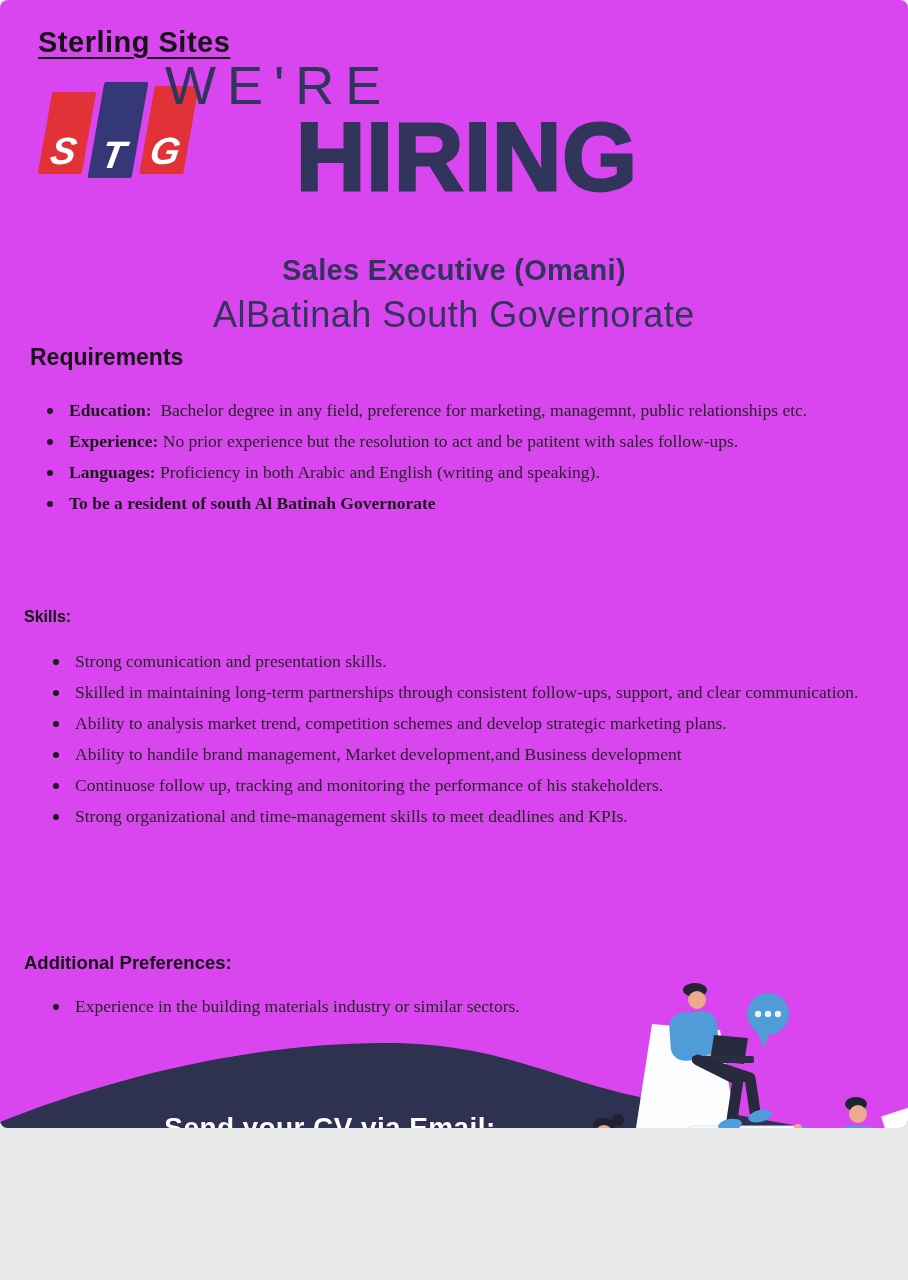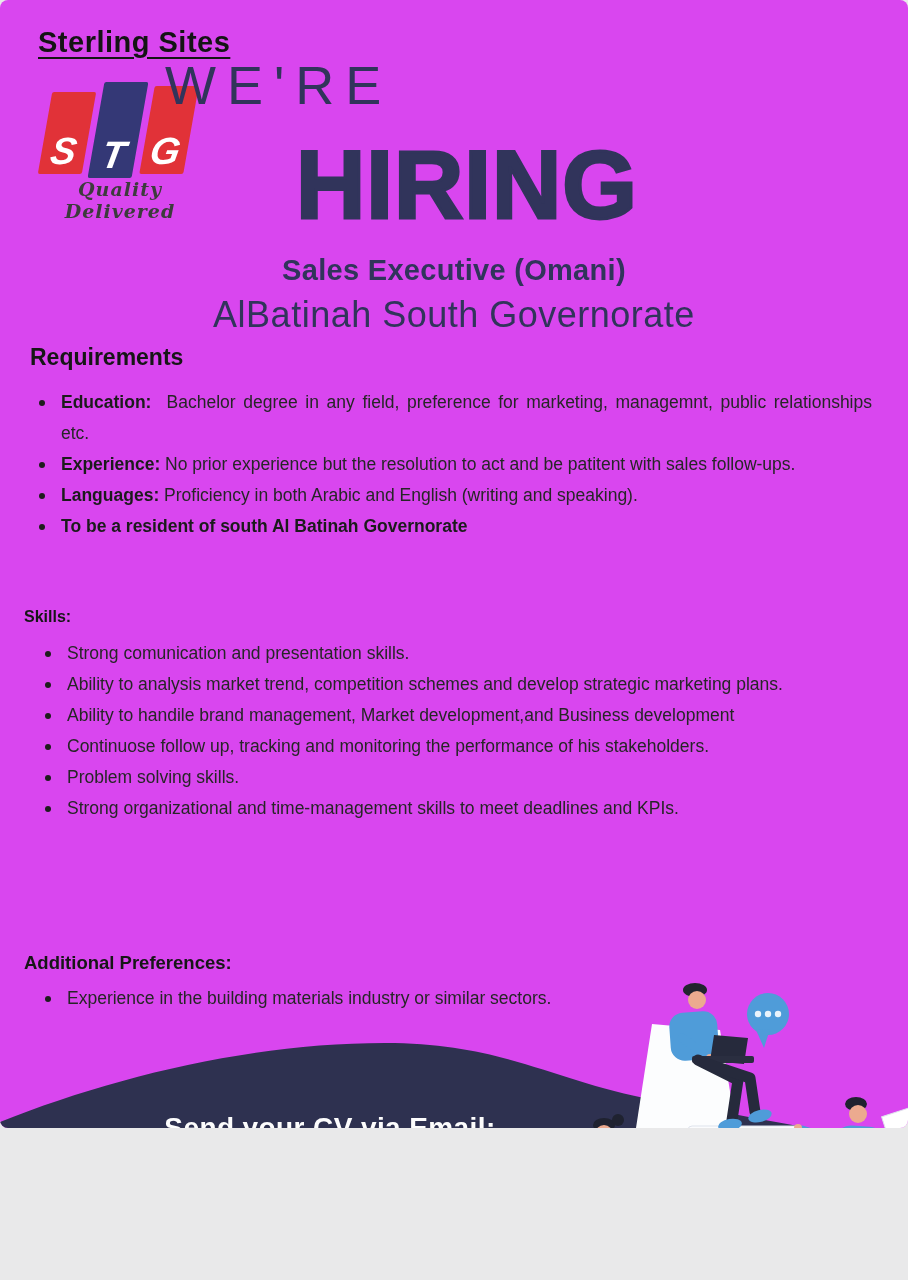--- a/index.html
+++ b/index.html
@@ -30,39 +30,39 @@
     position:absolute;left:0;width:170px;top:96px;text-align:center;
     font-family:"DejaVu Serif","Liberation Serif",serif;
     font-style:italic;font-weight:bold;font-size:19px;color:#3c3c3c;letter-spacing:1px;
   }
   .were{
     position:absolute;left:165px;top:56px;width:560px;
     font-size:54px;font-weight:400;color:#31345b;letter-spacing:11px;line-height:1.1;
   }
   .hiring{
     position:absolute;left:187px;top:104px;width:560px;text-align:center;
-    font-size:96px;font-weight:bold;color:#31345b;letter-spacing:1px;line-height:1.1;margin-top:28px;
+    font-size:96px;font-weight:bold;color:#31345b;letter-spacing:1px;line-height:1.1;
     -webkit-text-stroke:3px #31345b;
   }
   .job-title{
     position:absolute;left:0;right:0;top:254px;text-align:center;
     font-size:29px;font-weight:bold;color:#31345b;letter-spacing:.3px;
   }
   .job-location{
     position:absolute;left:0;right:0;top:294px;text-align:center;
     font-size:36px;font-weight:500;color:#31345b;letter-spacing:.5px;
   }
   
   .sec-heading{position:absolute;font-weight:bold;color:#161616;}
   #req-heading{left:30px;top:344px;font-size:23px;}
   #skills-heading{left:24px;top:608px;font-size:16px;}
   #addl-heading{left:24px;top:952px;font-size:18.5px;}
   ul.flyer-list{
-    position:absolute;left:30px;right:36px;margin:0;padding:0;list-style:none;
-    font-size:17.5px;line-height:31px;text-align:justify;color:#262626;
+    position:absolute;left:30px;right:36px;margin:8px;padding:0;list-style:none;
+    font-size:17.5px;line-height:31px;text-align:justify;color:#262626;font-family:Liberation Serif, serif;
   }
   #requirements-list{top:387px;}
   #skills-list{top:638px;left:36px;}
   #additional-list{top:983px;left:36px;}
   ul.flyer-list li{position:relative;padding-left:31px;}
   ul.flyer-list li::before{
     content:"";position:absolute;left:9px;top:13px;width:6px;height:6px;
     border-radius:50%;background:#1d1d1d;
   }
   ul.flyer-list li b{font-weight:bold;color:#1b1b1b;}
@@ -87,44 +87,43 @@
   <div class="logo">
     <div class="bar bar1">
       <span>S</span>
     </div>
     <div class="bar bar2">
       <span>T</span>
     </div>
     <div class="bar bar3">
       <span>G</span>
     </div>
-    <div class="tagline">Quality Delivered</div>
   </div>
 
   <div class="were">WE'RE</div>
   <div class="hiring">HIRING</div>
 
   <div class="job-title">Sales Executive (Omani)</div>
   <div class="job-location">AlBatinah South Governorate</div>
 
   <div class="sec-heading" id="req-heading">Requirements</div>
   <ul class="flyer-list" id="requirements-list">
       <li><b>Education: </b>&nbsp;Bachelor degree in any field, preference for marketing, managemnt, public relationships etc.</li>
       <li><b>Experience: </b>No prior experience but the resolution to act and be patitent with sales follow-ups.</li>
       <li><b>Languages: </b>Proficiency in both Arabic and English (writing and speaking).</li>
       <li class="bold">To be a resident of south Al Batinah Governorate</li>
     </ul>
 
   <div class="sec-heading" id="skills-heading">Skills:</div>
   <ul class="flyer-list" id="skills-list">
       <li>Strong comunication and presentation skills.</li>
+      <li>Skilled in maintaining long-term partnerships through consistent follow-ups, support, and clear communication.</li>
       <li>Ability to analysis market trend, competition schemes and develop strategic marketing plans.</li>
       <li>Ability to handile brand management, Market development,and Business development</li>
       <li>Continuose follow up, tracking and monitoring the performance of his stakeholders.</li>
-      <li>Problem solving skills.</li>
       <li>Strong organizational and time-management skills to meet deadlines and KPIs.</li>
     </ul>
 
   <div class="sec-heading" id="addl-heading">Additional Preferences:</div>
   <ul class="flyer-list" id="additional-list">
       <li>Experience in the building materials industry or similar sectors.</li>
     </ul>
 
   <svg class="wave" viewBox="0 0 908 250" aria-hidden="true">
     <path d="M0,92 C110,48 250,13 385,13 C505,13 555,52 655,70 C755,88 830,102 908,116 L908,250 L0,250 Z" fill="#2e3150"></path>

